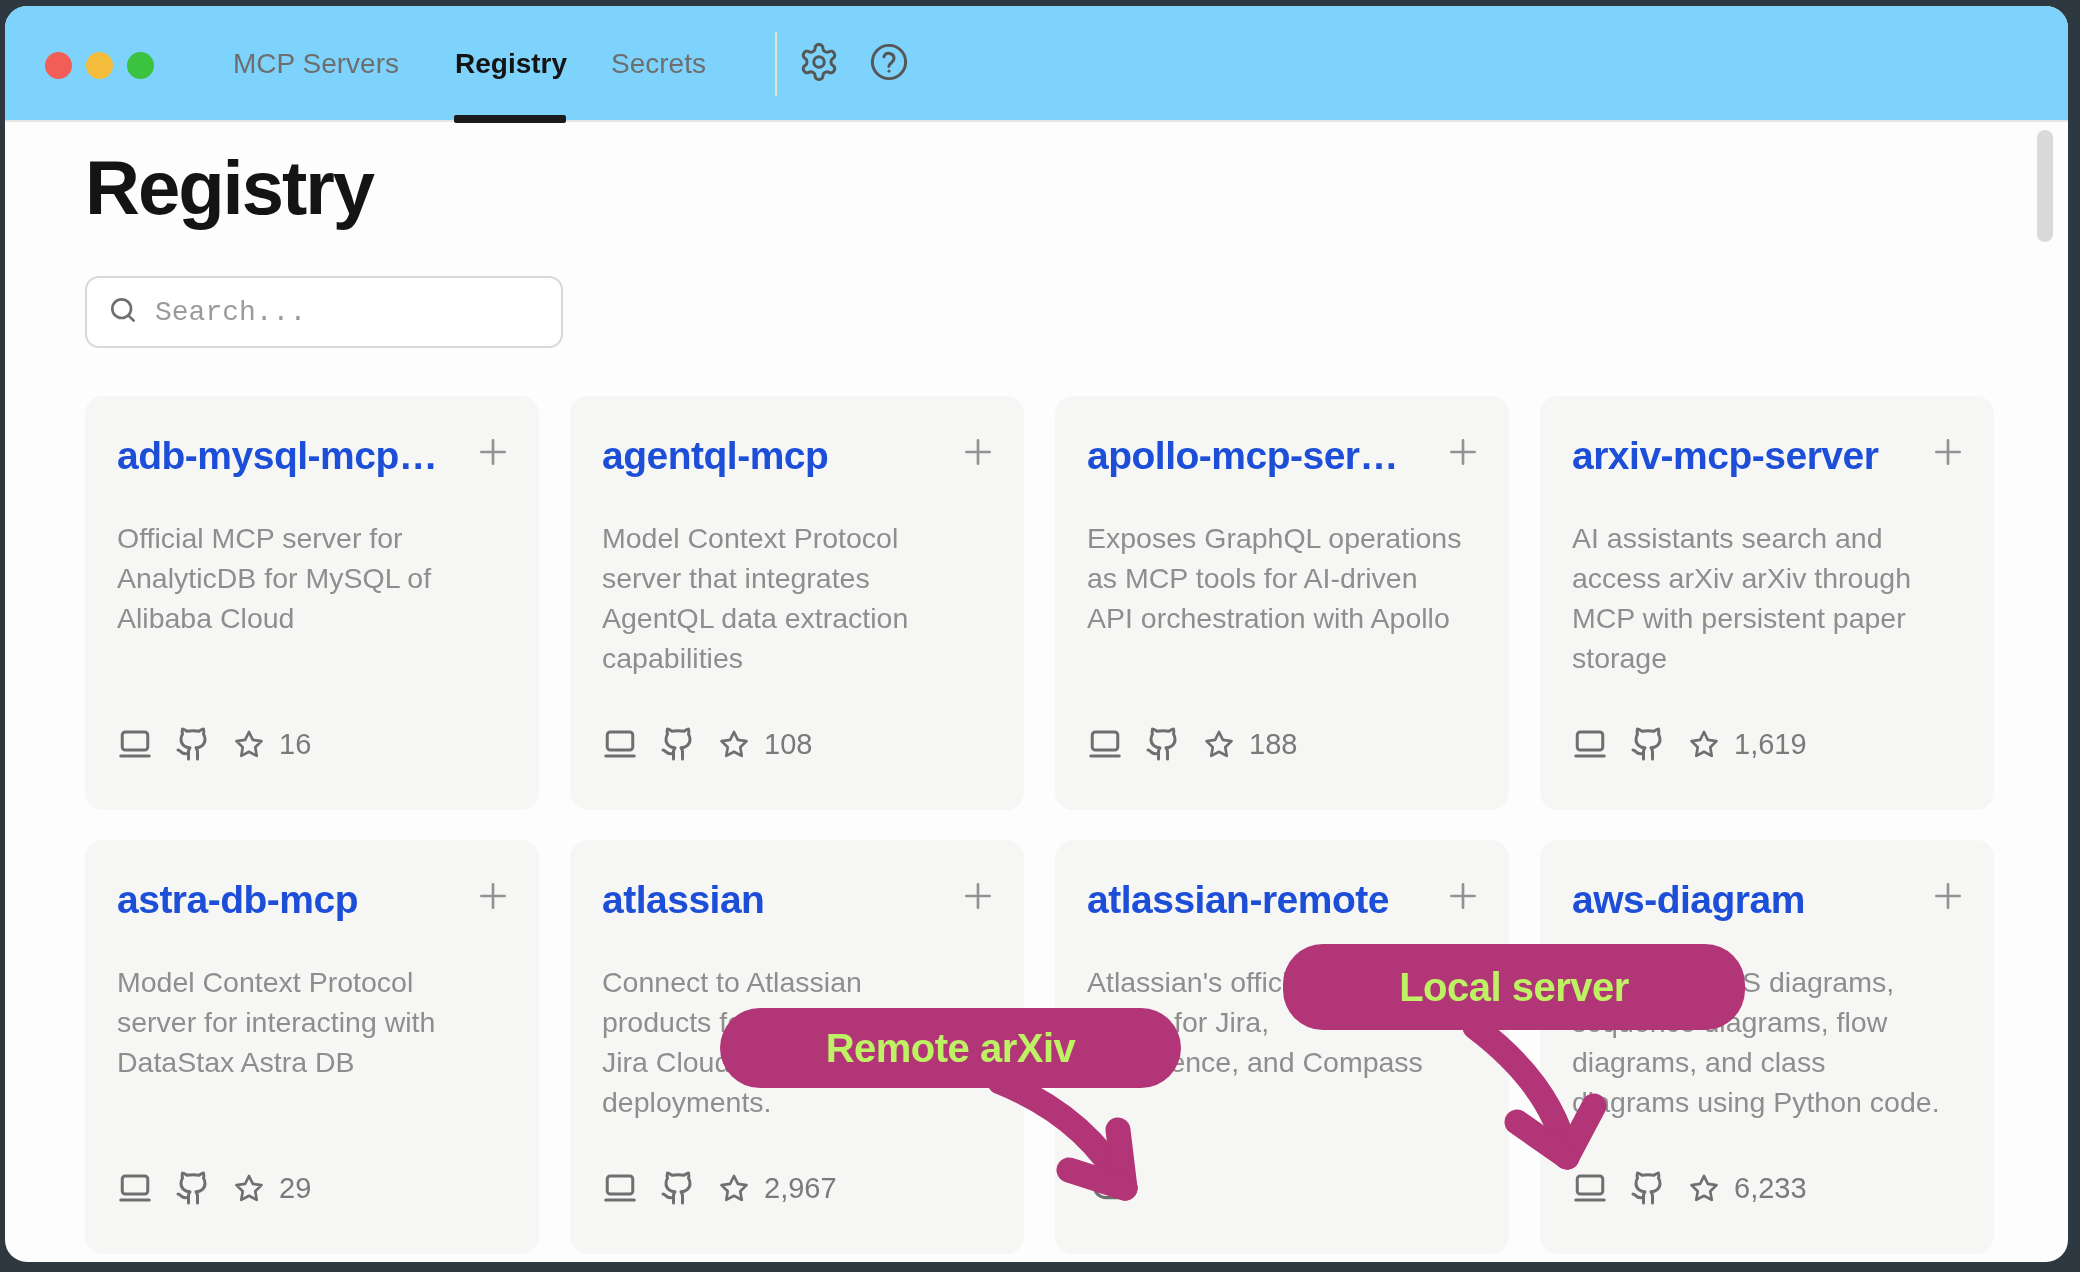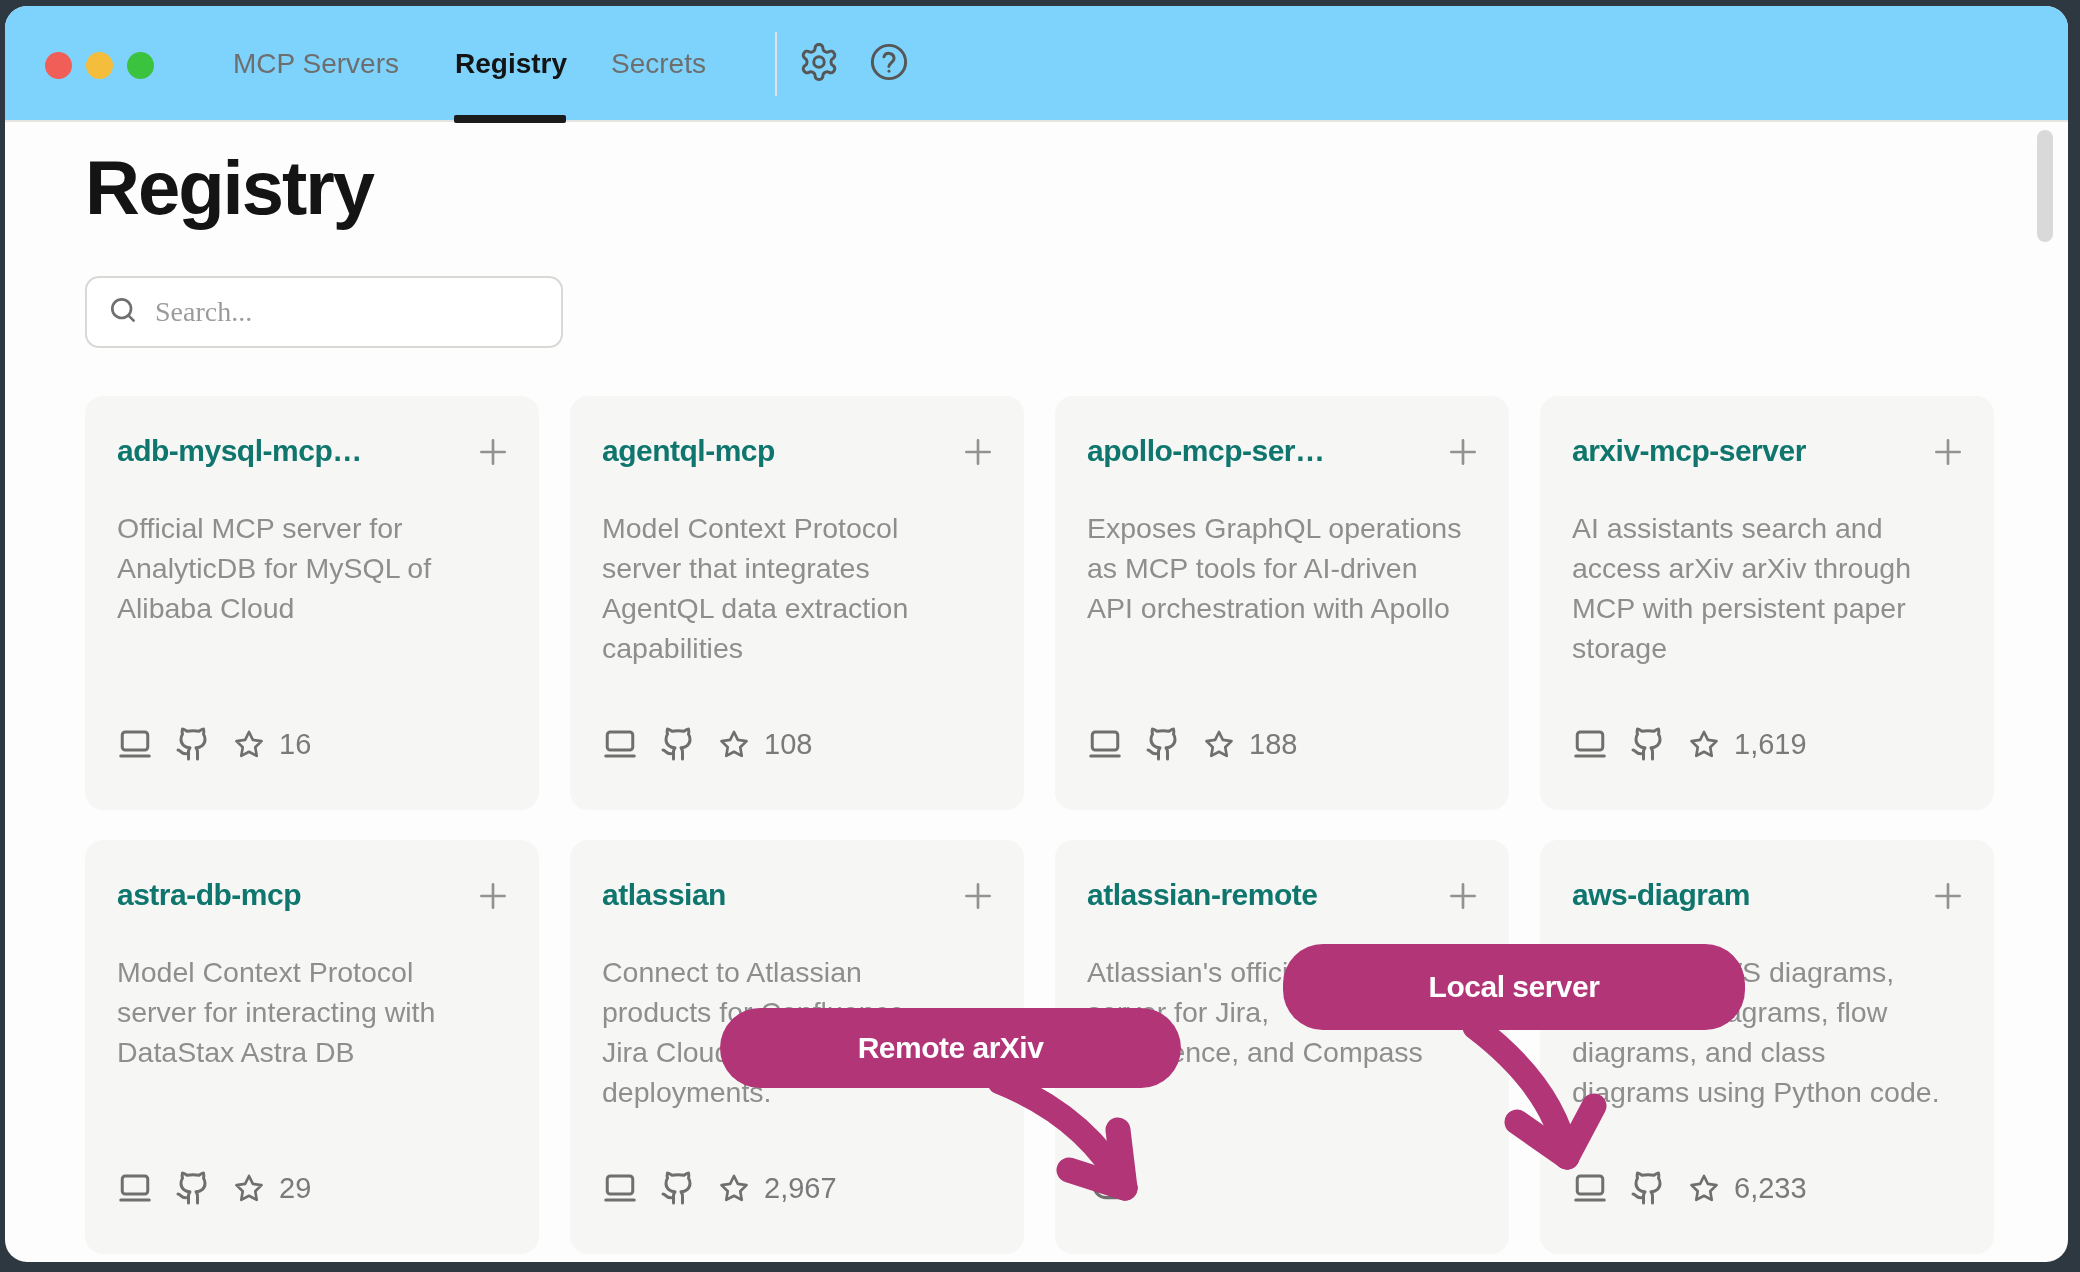--- a/index.html
+++ b/index.html
@@ -42,35 +42,35 @@
     font-size:76px; font-weight:800; letter-spacing:-2px; color:#141414; line-height:1.1;
   }
   .searchbox {
     position:absolute; left:80px; top:270px; width:478px; height:72px;
     background:#fff; border:2px solid #d9d8d5; border-radius:14px;
     display:flex; align-items:center; padding:0 20px; gap:16px;
   }
   .searchbox svg { width:32px; height:32px; color:#6f6f6f; flex:0 0 auto; }
   .searchbox input {
     border:none; outline:none; background:transparent; flex:1;
-    font-size:28px; color:#333; font-family:Liberation Serif, serif;
+    font-size:28px; color:#333; font-family:Liberation Mono, monospace;
   }
   .searchbox input::placeholder { color:#9b9b9b; }
   
   .grid {
     position:absolute; left:80px; top:390px;
     display:grid; grid-template-columns:repeat(4,454px);
     column-gap:31px; row-gap:30px;
   }
   .card {
     position:relative; width:454px; height:414px;
     background:#f6f6f5; border-radius:18px; padding:38px 32px;
   }
   .card h3 {
-    font-size:30px; font-weight:700; color:#0f766e; letter-spacing:-0.5px;
+    font-size:39px; font-weight:700; color:#1d4ed8; letter-spacing:-0.5px;
     white-space:nowrap; overflow:hidden; max-width:360px;
   }
   .card .plus {
     position:absolute; top:34px; right:24px; width:44px; height:44px; color:#929292;
     display:flex; align-items:center; justify-content:center; cursor:pointer;
   }
   .card .plus svg { width:40px; height:40px; }
   .card .desc { margin-top:40px; }
   .card .desc div {
     font-size:28.5px; line-height:40px; color:#8e8e8e; white-space:nowrap;
@@ -82,21 +82,21 @@
   .card .footer .ic { display:flex; align-items:center; }
   .card .footer svg { width:36px; height:36px; }
   .card .footer .star-group { display:flex; align-items:center; gap:14px; }
   .card .footer .star-group svg { width:32px; height:32px; }
   .card .footer .count { font-size:29px; color:#7a7a7a; }
   .card .footer.remote svg { width:48px; height:40px; }
   
   .anno-layer { position:absolute; inset:0; pointer-events:none; z-index:40; }
   .pill {
     position:absolute; display:flex; align-items:center; justify-content:center;
-    color:#ffffff; font-weight:700; font-size:30px; letter-spacing:-0.5px;
+    color:#bef264; font-weight:700; font-size:40px; letter-spacing:-0.5px;
     border-radius:40px; white-space:nowrap;
   }
   .pill.remote { left:715px; top:1002px; width:461px; height:80px; }
   .pill.local  { left:1278px; top:938px; width:462px; height:86px; }
   .arrows { position:absolute; inset:0; width:100%; height:100%; }
   
   .scroll-thumb {
     position:absolute; left:2032px; top:124px; width:16px; height:112px;
     background:#d9d9d9; border-radius:8px;
   }

